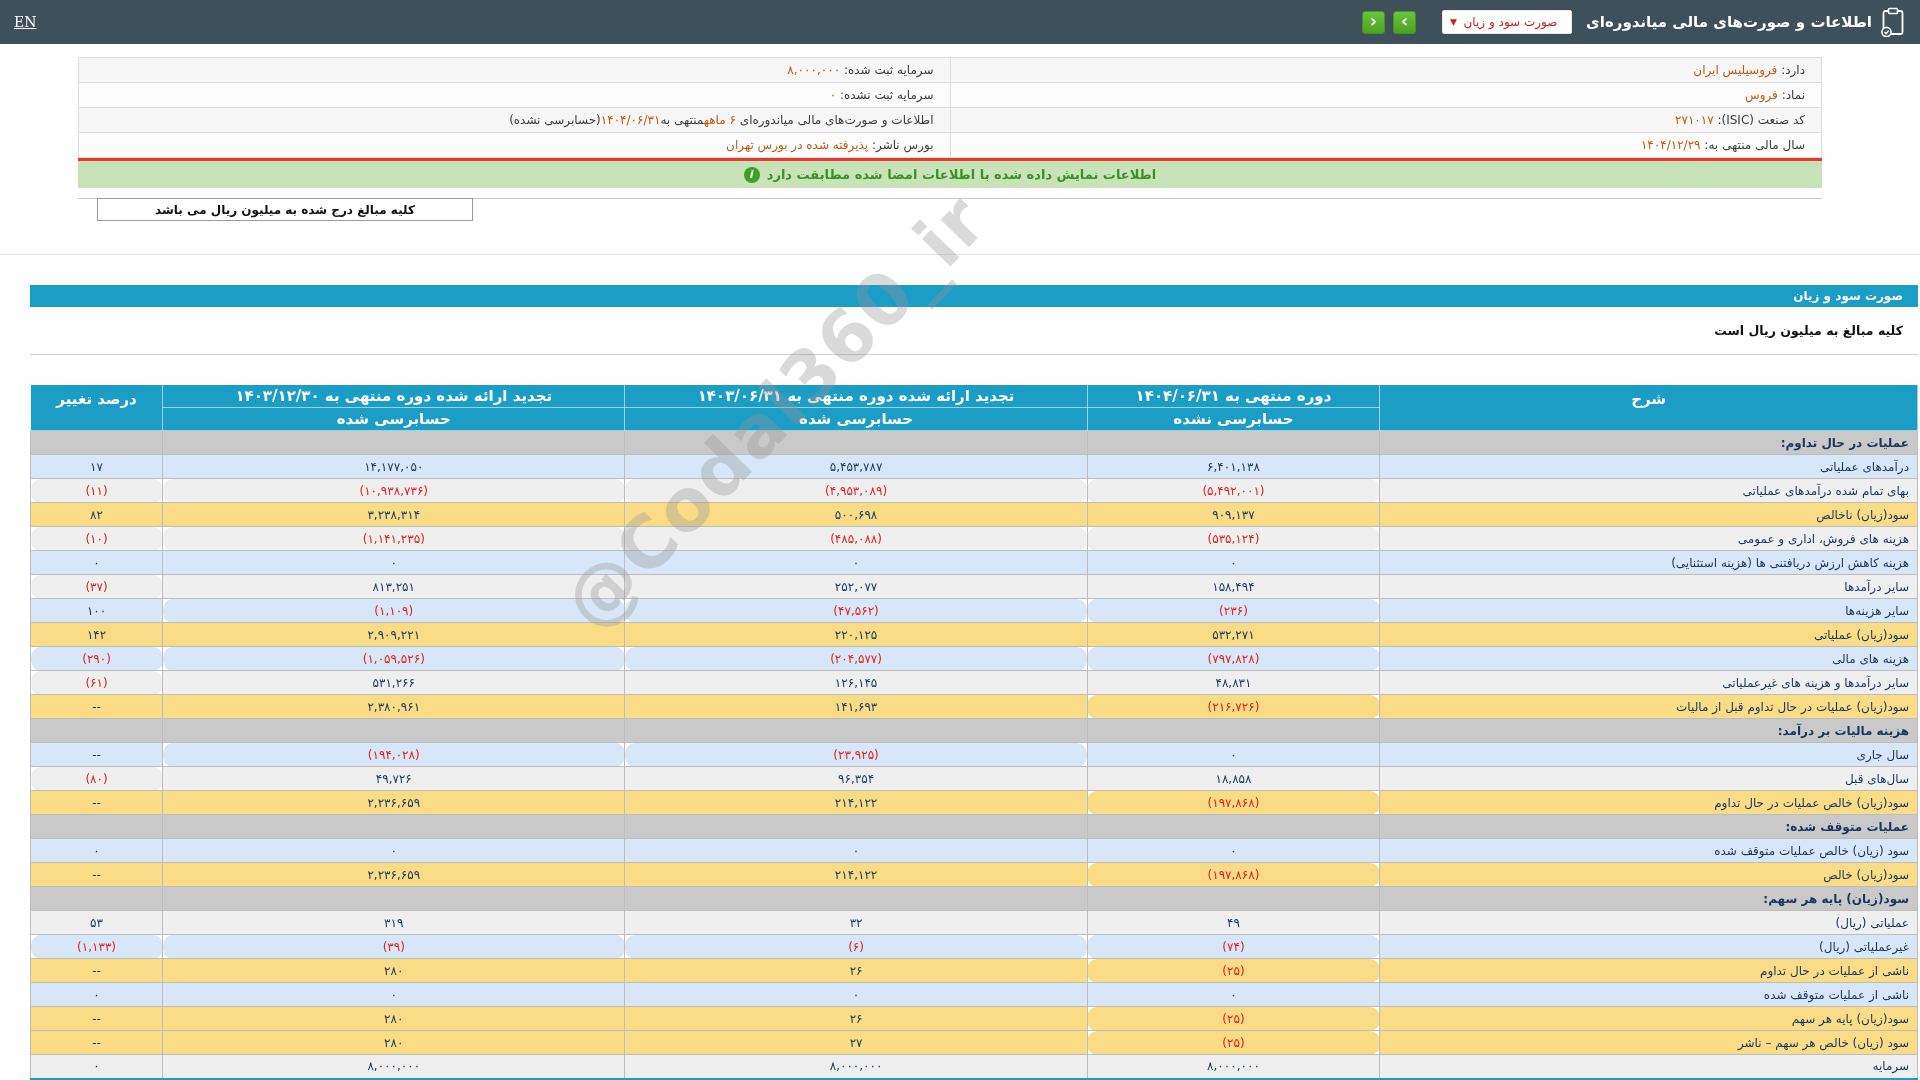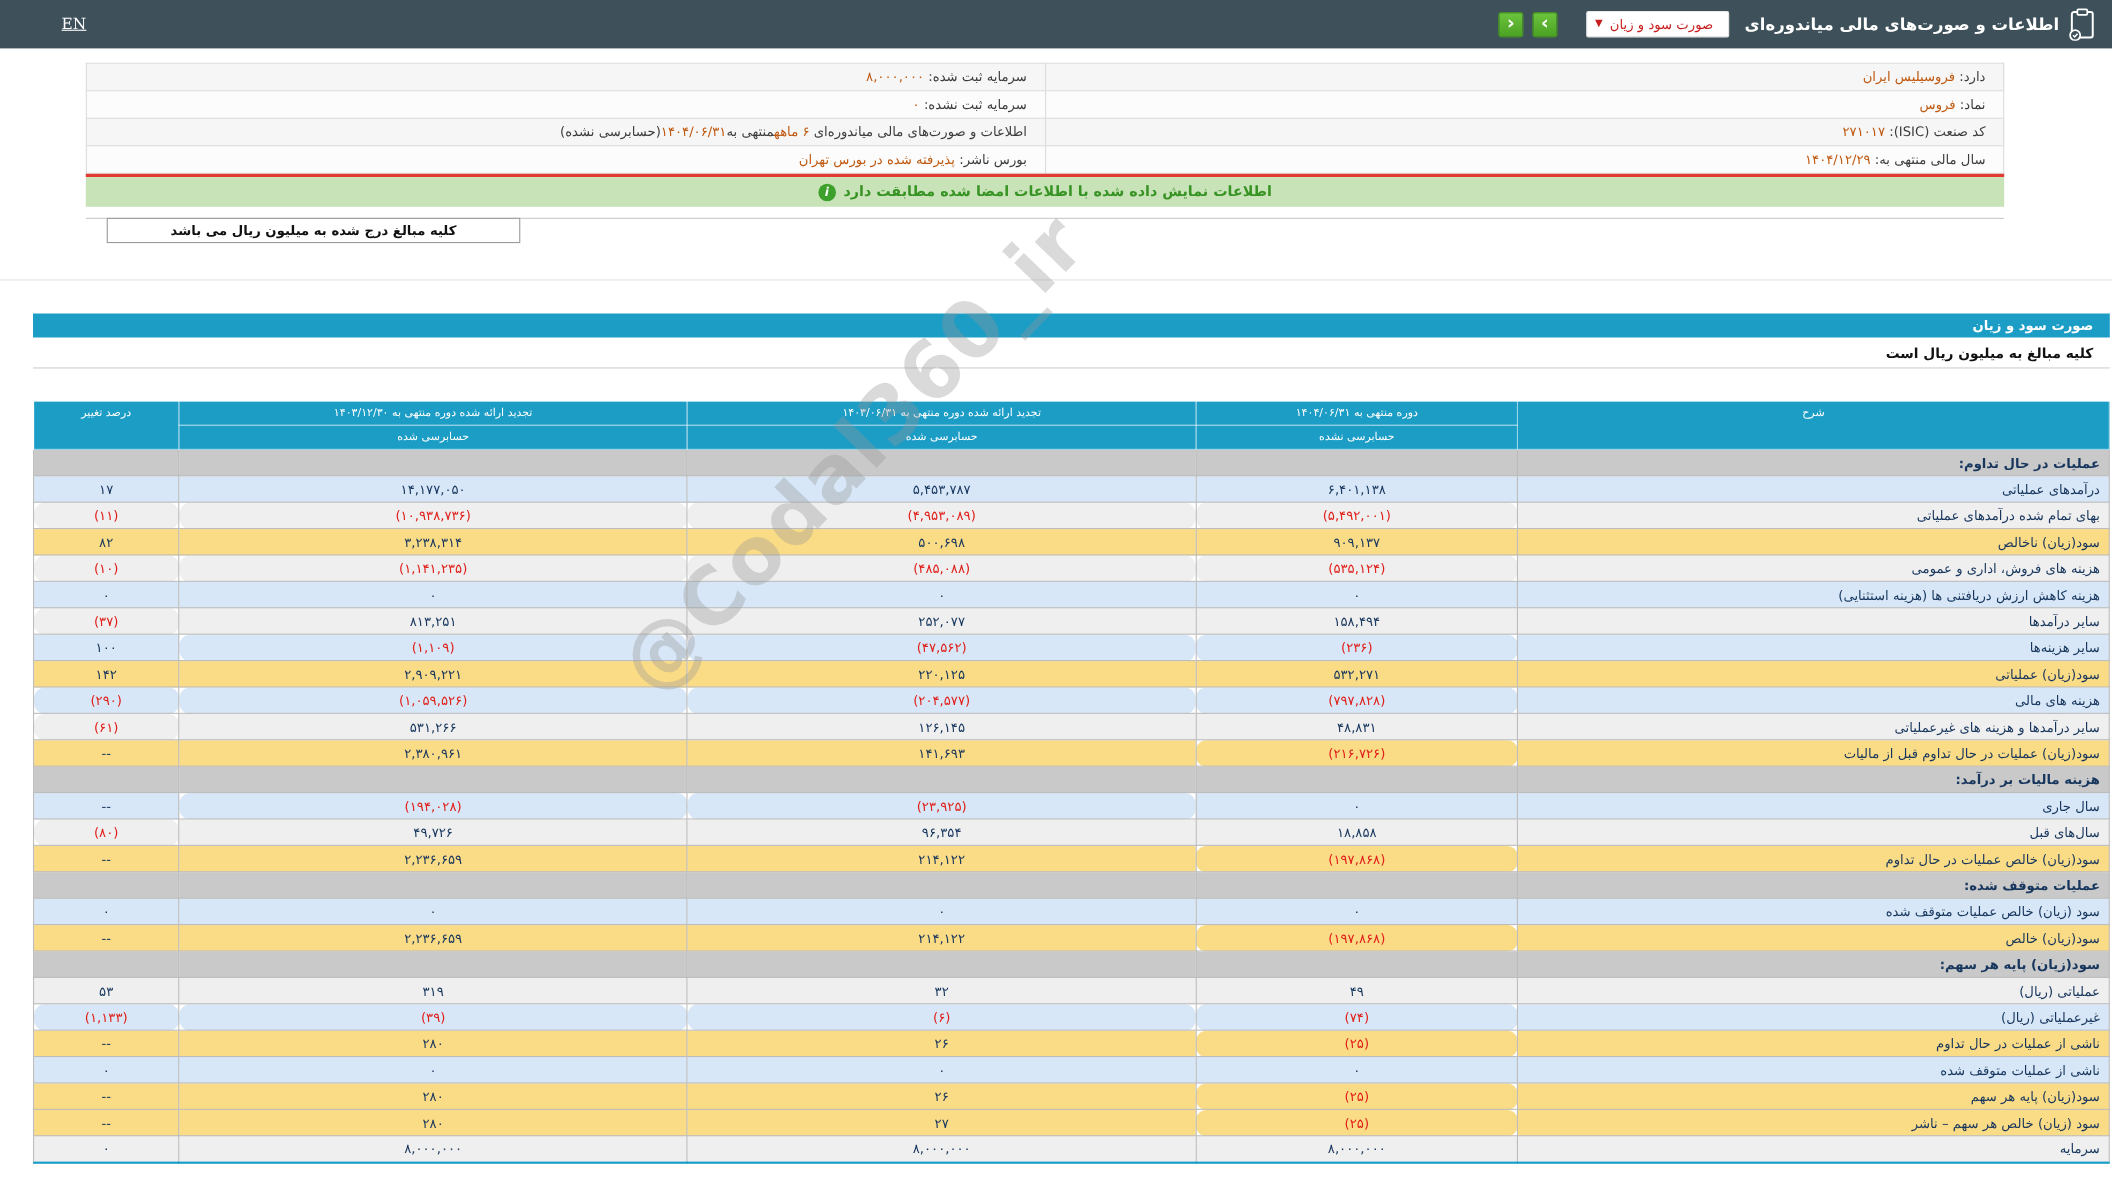--- a/index.html
+++ b/index.html
@@ -21,21 +21,21 @@
   .clip-icon{width:26px;height:30px;flex:0 0 auto;}
   .page-title{color:#fff;font-size:15px;font-weight:bold;margin-left:6px;}
   .stmt-select{background:#fff;border-radius:2px;height:24px;width:130px;display:flex;
     align-items:center;padding:0 7px;cursor:pointer;margin-left:18px;border:1px solid #e8e8e8;}
   .stmt-select .sel-val{flex:1;text-align:center;color:var(--select-red);font-size:12px;}
   .stmt-select .caret{color:var(--select-red);font-size:9px;line-height:1;}
   .nav-btn{width:23px;height:23px;background:linear-gradient(#6cc33d,#4ba223);
     border:1px solid #459322;border-radius:3px;color:#fff;font-size:17px;font-weight:bold;
     display:flex;align-items:center;justify-content:center;cursor:pointer;padding-bottom:3px;}
   .en-link{color:#fff;font-family:"DejaVu Serif",serif;font-size:14px;
-    text-decoration:underline;cursor:pointer;margin-left:42px;}
+    text-decoration:underline;cursor:pointer;}
   
   .info-wrap{margin:13px 98px 0 78px;}
   .info-table{width:100%;border-collapse:collapse;font-size:12px;}
   .info-table td{border:1px solid #dcdcdc;height:25px;padding:2px 16px;color:#3c3c3c;width:50%;margin-top:19px;}
   .info-table tr:nth-child(odd) td{background:#f6f6f6;}
   .info-table tr:nth-child(even) td{background:#fcfcfc;}
   .seg-val{color:var(--value-orange);}
   .red-line{height:3px;background:var(--divider-red);}
   .green-banner{background:var(--banner-bg);height:27px;display:flex;align-items:center;
     justify-content:center;gap:7px;color:var(--banner-text);font-weight:bold;font-size:13px;}
@@ -44,25 +44,25 @@
     justify-content:center;flex:0 0 auto;}
   .tab-strip{margin-top:10px;border-top:1px solid #c9c9c9;}
   .amounts-tab{width:376px;height:23px;border:1px solid #9a9a9a;background:#fff;
     display:flex;align-items:center;justify-content:center;font-size:12px;font-weight:bold;
     color:#111;margin:-1px auto 0 19px;cursor:pointer;}
   .divider{margin-top:33px;border-top:1px solid #e3e3e3;}
   
   .report{margin:30px 2px 0 30px;}
   .report-bar{height:22px;background:var(--accent);color:#fff;font-weight:bold;font-size:12px;
     display:flex;align-items:center;padding:0 15px;}
-  .report-note{height:28px;border-bottom:1px solid #d0d0d0;display:flex;align-items:center;
+  .report-note{height:48px;border-bottom:1px solid #d0d0d0;display:flex;align-items:center;
     padding:0 15px;font-weight:bold;font-size:12.5px;color:#111;background:#fff;}
   .fin-table{width:100%;border-collapse:collapse;margin-top:29px;table-layout:fixed;
     font-size:12px;border-bottom:2px solid var(--accent);}
-  .fin-table thead th{background:var(--accent);color:#fff;font-weight:normal;font-size:10px;
+  .fin-table thead th{background:var(--accent);color:#fff;font-weight:bold;font-size:15px;
     border:1px solid rgba(255,255,255,.55);height:22px;padding:2px 4px;}
   .fin-table thead th.rowspan-cell{vertical-align:top;padding-top:5px;}
   .fin-table tbody td{border:1px solid #bdbdbd;height:24px;padding:0 8px;}
   .fin-table td.lbl{text-align:right;color:var(--positive);}
   .fin-table td.val{text-align:center;color:var(--positive);}
   .fin-table td.val.neg{color:var(--negative);border-radius:10px;}
   tr.r-blue td{background:var(--blue-row);}
   tr.r-gray td{background:var(--gray-row);}
   tr.r-yellow td{background:var(--yellow-row);}
   tr.r-section td{background:var(--section-row);font-weight:bold;}

